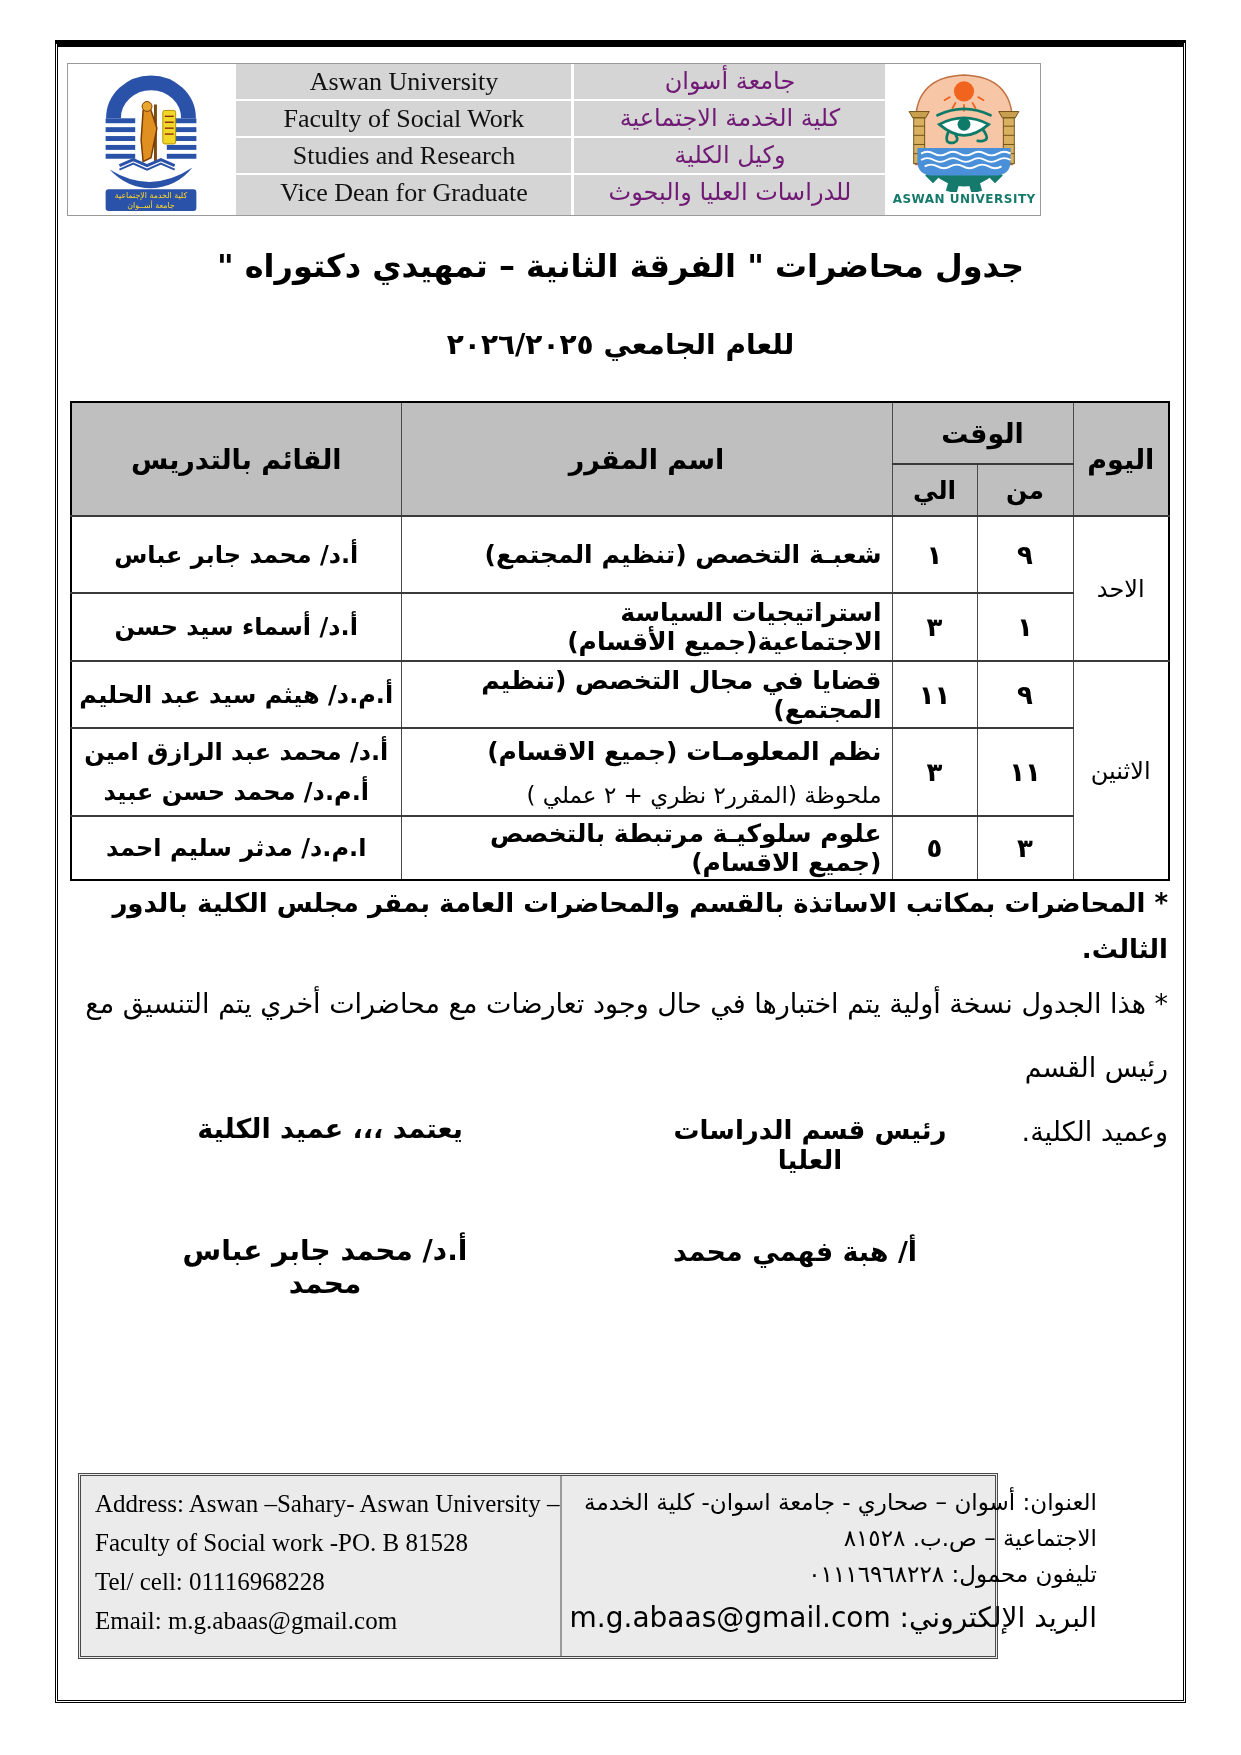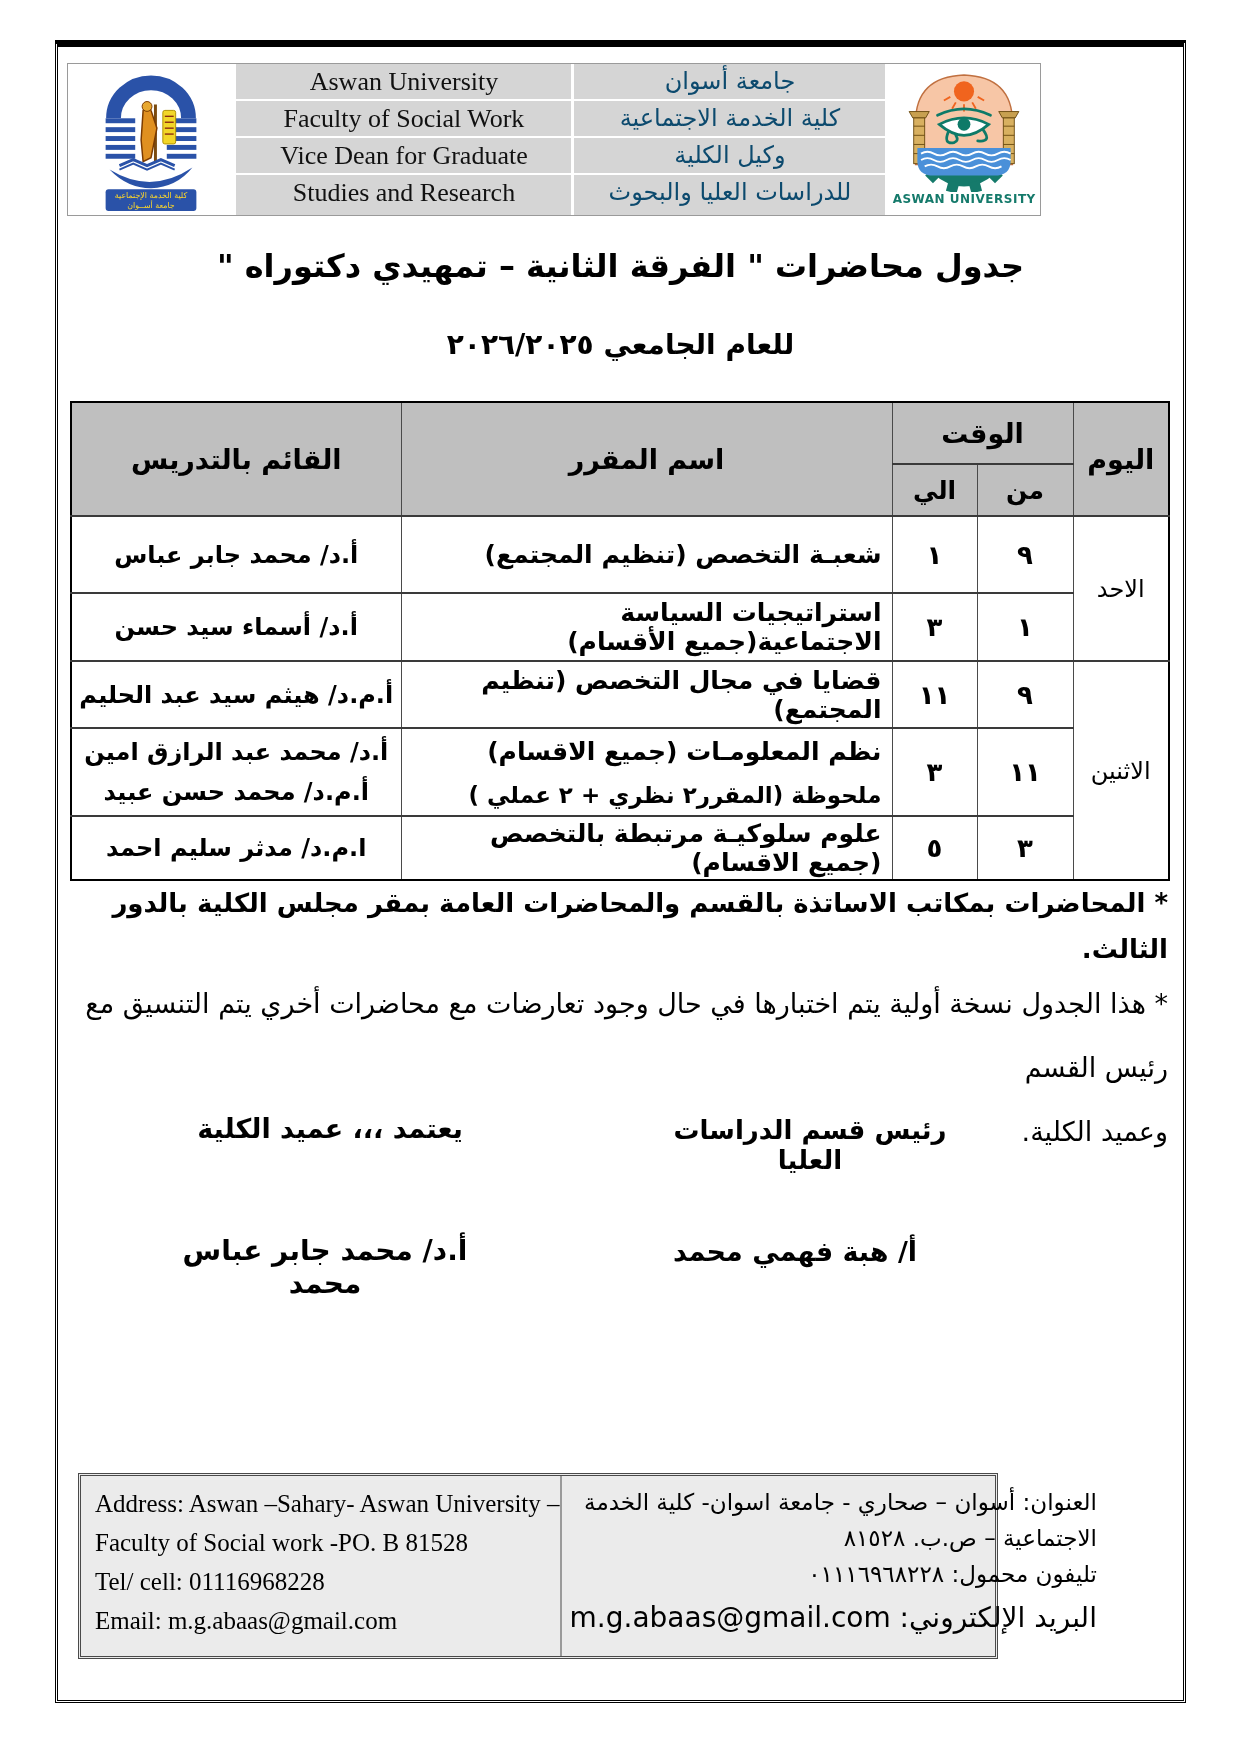--- a/index.html
+++ b/index.html
@@ -12,39 +12,39 @@
   .header-box{position:absolute;left:68px;top:64px;width:972px;height:151px;display:flex;
               outline:1px solid #9a9a9a;background:#fff;}
   .hcell{box-sizing:border-box;height:151px;}
   .hcell-logo-left{width:167px;background:#fff;display:flex;align-items:center;justify-content:center;}
   .hcell-en{width:336px;background:#d5d5d5;margin-left:2px;}
   .hcell-ar{width:312px;background:#d5d5d5;margin-left:3px;}
   .hcell-logo-right{width:152px;background:#fff;margin-left:3px;text-align:center;}
   .hline{height:35px;line-height:35px;text-align:center;border-bottom:2px solid #fff;overflow:hidden;}
   .hline:last-child{border-bottom:none;}
   .hcell-en .hline{font-family:"Liberation Serif",serif;font-size:26px;color:#111;}
-  .hcell-ar .hline{font-size:24px;color:#0c4a6e;}
+  .hcell-ar .hline{font-size:24px;color:#701a75;}
   .uni-caption{font-size:12px;font-weight:bold;color:#157a6b;letter-spacing:0.5px;margin-top:-4px;}
   
   .title{position:absolute;left:55px;width:1131px;text-align:center;font-weight:bold;color:#000;}
   .title1{top:247px;font-size:32px;}
   .title2{top:328px;font-size:28px;}
   .title3{top:365px;font-size:28px;}
   
   .schedule-wrap{position:absolute;left:70px;top:401px;}
   table.schedule{border-collapse:collapse;table-layout:fixed;width:1098px;border:2px solid #000;}
   .schedule th,.schedule td{border:1px solid #4a4a4a;box-sizing:border-box;padding:2px 4px;vertical-align:middle;}
   .schedule thead th{background:#bfbfbf;font-weight:bold;font-size:27px;}
   .schedule thead th.sub{font-size:25px;border-top:2px solid #3a3a3a;}
   .schedule tbody td{border-top:2px solid #3a3a3a;background:#fff;}
   td.day{font-weight:normal;font-size:24px;text-align:center;margin-top:28px;}
   td.num{font-weight:bold;font-size:26px;text-align:center;}
   td.course{font-weight:bold;font-size:25px;text-align:right;padding-right:10px;padding-left:20px;}
   td.instr{font-weight:bold;font-size:24px;text-align:center;}
-  .course-note{font-weight:bold;font-size:23px;margin-top:16px;}
+  .course-note{font-weight:normal;font-size:23px;margin-top:16px;}
   .instr-line{line-height:40px;}
   
   .notes{position:absolute;left:70px;top:880px;width:1098px;text-align:right;}
   .note1{font-size:26px;font-weight:bold;line-height:46px;}
   .note2,.note3{font-size:27px;font-weight:normal;line-height:64px;}
   
   .sig{position:absolute;font-weight:bold;text-align:center;}
   .sig-right-title{left:640px;top:1115px;width:340px;font-size:26px;}
   .sig-left-title{left:165px;top:1113px;width:330px;font-size:27px;}
   .sig-right-name{left:630px;top:1236px;width:330px;font-size:27px;}
@@ -96,22 +96,22 @@
         <path d="M18 104 Q60 130 102 102 Q86 122 60 123 Q36 123 18 104 Z" fill="#2a52a8"></path>
         <rect x="14" y="124" width="92" height="22" rx="3" fill="#2a52a8"></rect>
         <text x="60" y="133" font-size="8" fill="#ffd828" text-anchor="middle">كلية الخدمة الإجتماعية</text>
         <text x="60" y="143" font-size="8" fill="#ffd828" text-anchor="middle">جامعة أســوان</text>
       </svg>
     </div>
 
     <div class="hcell hcell-en">
       <div class="hline">Aswan University</div>
       <div class="hline">Faculty of Social Work</div>
+      <div class="hline">Studies and Research</div>
       <div class="hline">Vice Dean for Graduate</div>
-      <div class="hline">Studies and Research</div>
     </div>
 
     <div class="hcell hcell-ar" dir="rtl">
       <div class="hline">جامعة أسوان</div>
       <div class="hline">كلية الخدمة الاجتماعية</div>
       <div class="hline">وكيل الكلية</div>
       <div class="hline">للدراسات العليا والبحوث</div>
     </div>
 
     <div class="hcell hcell-logo-right">

